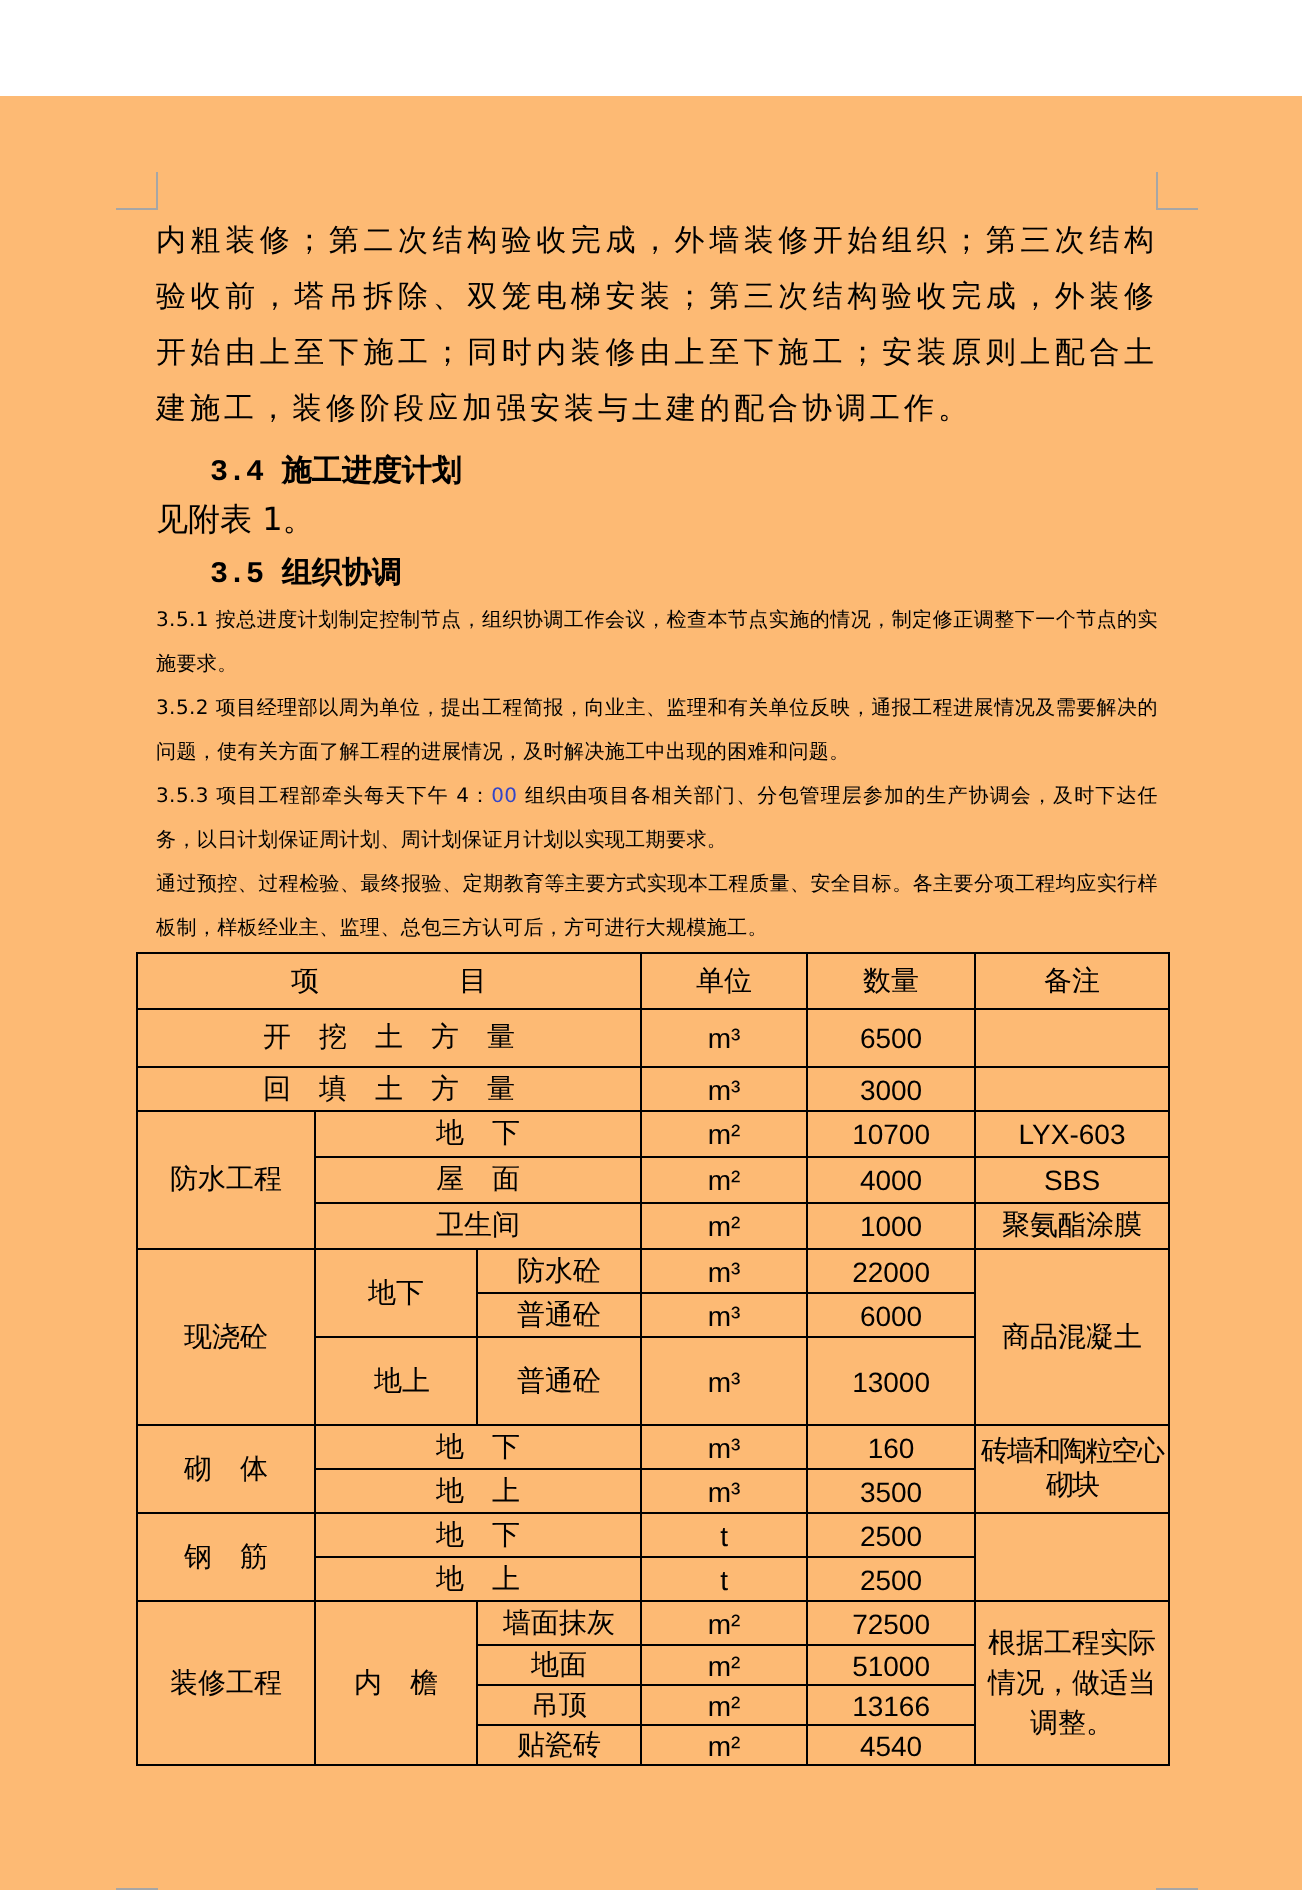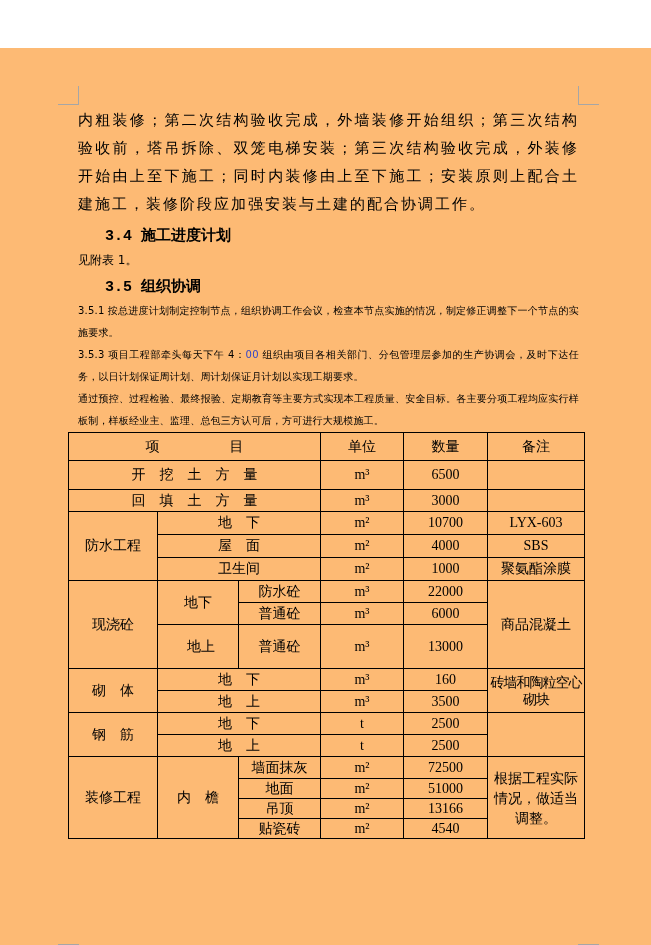--- a/index.html
+++ b/index.html
@@ -8,29 +8,29 @@
   
   .mark{position:absolute;width:20px;height:18px;}
   .mark-tl{left:58px;top:38px;border-bottom:1px solid #a6a6a6;border-right:1px solid #a6a6a6;}
   .mark-tr{left:578px;top:38px;border-bottom:1px solid #a6a6a6;border-left:1px solid #a6a6a6;}
   .mark-bl{left:58px;top:896px;border-top:1px solid #a6a6a6;border-right:1px solid #a6a6a6;}
   .mark-br{left:578px;top:896px;border-top:1px solid #a6a6a6;border-left:1px solid #a6a6a6;}
 
   .content{position:absolute;left:78px;top:58px;width:501px;}
   .para1{margin:0 0 8px 0;font-size:15px;line-height:28px;letter-spacing:2px;text-align:justify;}
   .heading{margin:6px 0 4px 0;font-size:15px;font-weight:bold;text-indent:27px;font-family:Liberation Mono, monospace;}
-  .see{margin:2px 0;font-size:12px;line-height:22px;}
+  .see{margin:2px 0;font-size:16px;line-height:22px;}
   .body-p{margin:0;font-size:10px;line-height:22px;text-align:justify;letter-spacing:0.2px;}
   .blue{color:#3345c8;}
   .h36{margin:22px 0 12px 0;}
 
   table.qty{border-collapse:collapse;table-layout:fixed;width:516px;margin-left:-10px;}
   table.qty td{border:1px solid #000;text-align:center;vertical-align:middle;
                font-size:14px;padding:0 1px;overflow:hidden;}
-  .num{font-family:Liberation Serif, serif;font-size:15px;}
+  .num{font-family:Liberation Sans, sans-serif;font-size:15px;}
   .left-cell{text-align:left;padding-left:7px !important;}
   .note-squeeze{font-size:13px;letter-spacing:-1px;line-height:17px;}
   .note-wrap{font-size:13.5px;line-height:20px;}
   .rh28{height:28px;}.rh29{height:29px;padding-left:40px;}.rh23{height:23px;}.rh22{height:22px;}
   .rh44{height:44px;}.rh20{height:20px;}
 </style>
 </head>
 <body>
 
 <div class="page">
@@ -42,20 +42,21 @@
 
   <div class="content">
 
     <p class="para1">内粗装修；第二次结构验收完成，外墙装修开始组织；第三次结构验收前，塔吊拆除、双笼电梯安装；第三次结构验收完成，外装修开始由上至下施工；同时内装修由上至下施工；安装原则上配合土建施工，装修阶段应加强安装与土建的配合协调工作。</p>
 
     <p class="heading">3.4 施工进度计划</p>
     <p class="see">见附表 1。</p>
 
     <p class="heading">3.5 组织协调</p>
     <p class="body-p">3.5.1 按总进度计划制定控制节点，组织协调工作会议，检查本节点实施的情况，制定修正调整下一个节点的实施要求。</p>
+    <p class="body-p">3.5.2 项目经理部以周为单位，提出工程简报，向业主、监理和有关单位反映，通报工程进展情况及需要解决的问题，使有关方面了解工程的进展情况，及时解决施工中出现的困难和问题。</p>
     <p class="body-p"><span>3.5.3 项目工程部牵头每天下午 4：</span><span class="blue">00</span><span> 组织由项目各相关部门、分包管理层参加的生产协调会，及时下达任务，以日计划保证周计划、周计划保证月计划以实现工期要求。</span></p>
     <p class="body-p">通过预控、过程检验、最终报验、定期教育等主要方式实现本工程质量、安全目标。各主要分项工程均应实行样板制，样板经业主、监理、总包三方认可后，方可进行大规模施工。</p>
 
 
     <table class="qty">
       <colgroup>
         <col style="width:89px">
           <col style="width:81px">
           <col style="width:82px">
         <col style="width:83px">

